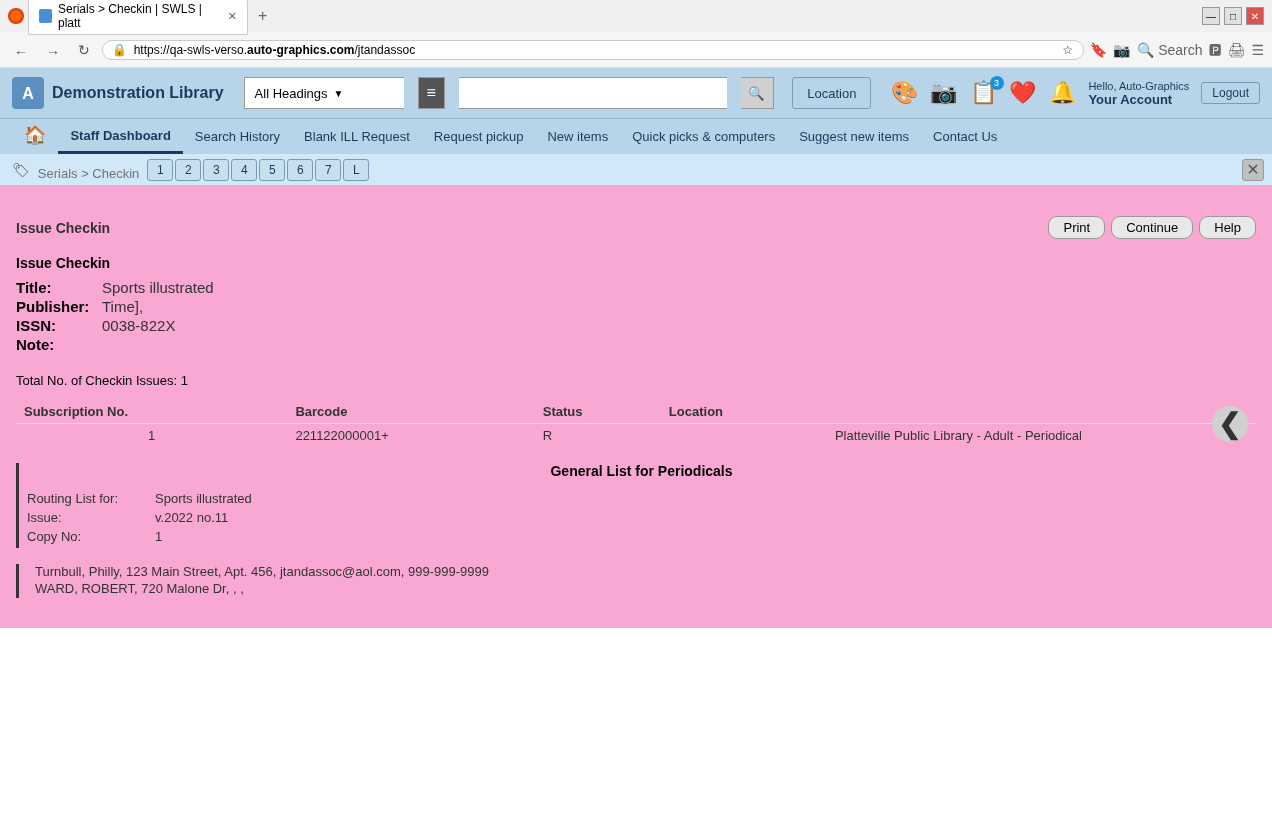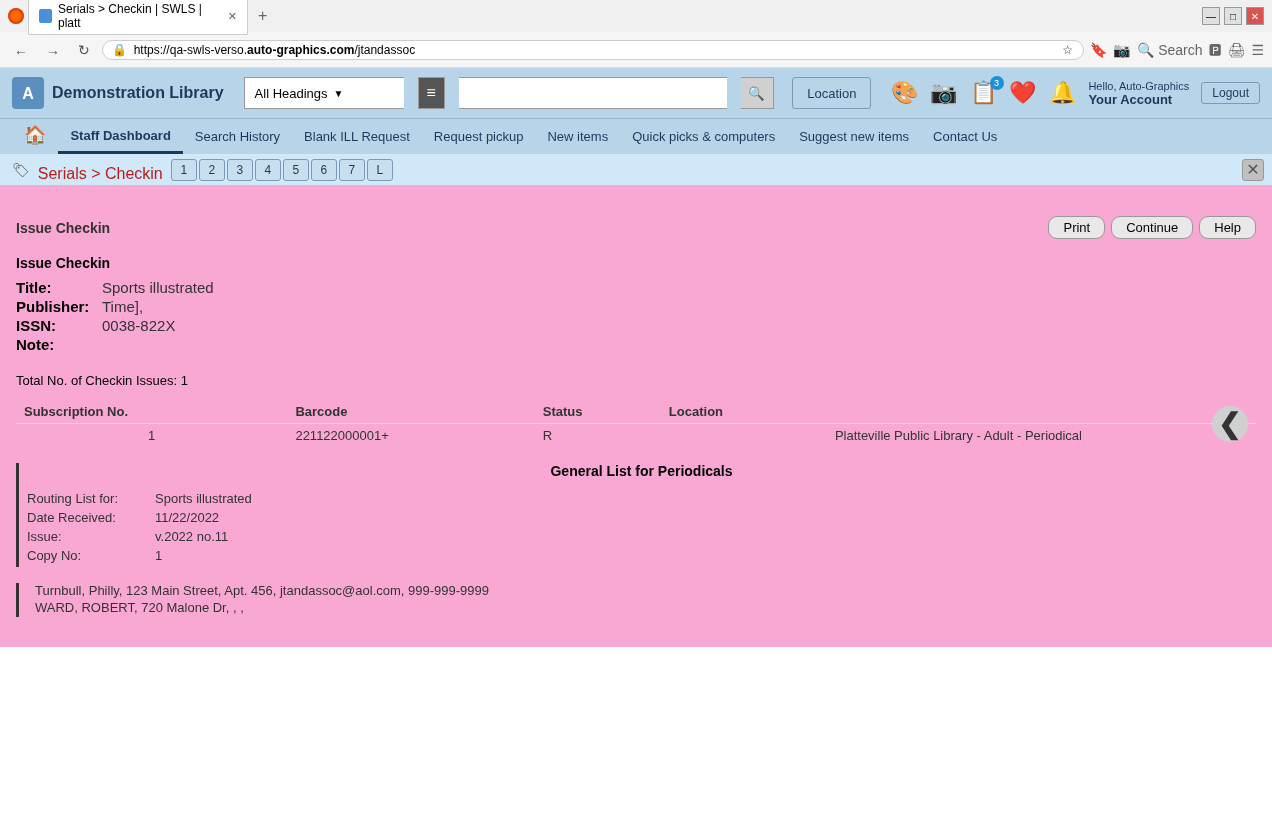--- a/index.html
+++ b/index.html
@@ -43,21 +43,21 @@
     .logout-btn { background: none; border: 1px solid #7a9ab8; padding: 3px 10px; cursor: pointer; font-size: 12px; color: #1a3a5c; border-radius: 3px; }
 
     
     .app-nav { background: #b8d4e8; border-top: 1px solid #9ab8d0; display: flex; align-items: center; padding: 0 12px; height: 36px; gap: 0; }
     .nav-item { padding: 8px 12px; font-size: 13px; color: #1a3a5c; cursor: pointer; text-decoration: none; display: flex; align-items: center; }
     .nav-item.active { font-weight: bold; border-bottom: 3px solid #1a3a5c; }
 
     
     .breadcrumb-bar { background: #d0e8f8; display: flex; align-items: center; padding: 4px 12px; height: 32px; gap: 8px; border-bottom: 1px solid #b0cce0; position: relative; }
     .breadcrumb-icon { font-size: 14px; color: #555; }
-    .breadcrumb-text { font-size: 16px; color: #b91c1c; margin-top: 8px; }
+    .breadcrumb-text { font-size: 13px; color: #737373; margin-top: 8px; }
     .breadcrumb-steps { display: flex; gap: 2px; }
     .step-btn { width: 26px; height: 22px; border: 1px solid #7a9ab8; background: #c8dff0; color: #1a3a5c; font-size: 12px; cursor: pointer; border-radius: 3px; display: flex; align-items: center; justify-content: center; }
     .close-btn { position: absolute; right: 8px; font-size: 16px; cursor: pointer; color: #555; background: #c0c0c0; border: 1px solid #999; border-radius: 3px; width: 22px; height: 22px; display: flex; align-items: center; justify-content: center; }
 
     
     .main-content { padding: 30px 16px; background: #f9a8d4; }
     .issue-header { display: flex; align-items: center; justify-content: space-between; margin-bottom: 16px; }
     .issue-title { font-size: 14px; font-weight: bold; color: #333; }
     .action-btns { display: flex; gap: 6px; }
     .action-btn { padding: 3px 14px; border: 1px solid #999; background: #e8e8e8; cursor: pointer; font-size: 13px; border-radius: 9px; }
@@ -254,24 +254,20 @@
 
     <div style="margin-top:16px;display:flex;gap:0;">
       <div style="width:3px;background:#333;margin-right:8px;"></div>
       <div style="flex:1;">
         <div class="routing-header">General List for Periodicals</div>
         <div class="routing-row">
           <span class="routing-label">Routing List for:</span>
           <span class="routing-value">Sports illustrated</span>
         </div>
         <div class="routing-row">
-          <span class="routing-label">Date Received:</span>
-          <span class="routing-value">11/22/2022</span>
-        </div>
-        <div class="routing-row">
           <span class="routing-label">Issue:</span>
           <span class="routing-value">v.2022 no.11</span>
         </div>
         <div class="routing-row">
           <span class="routing-label">Copy No:</span>
           <span class="routing-value">1</span>
         </div>
       </div>
     </div>
 

